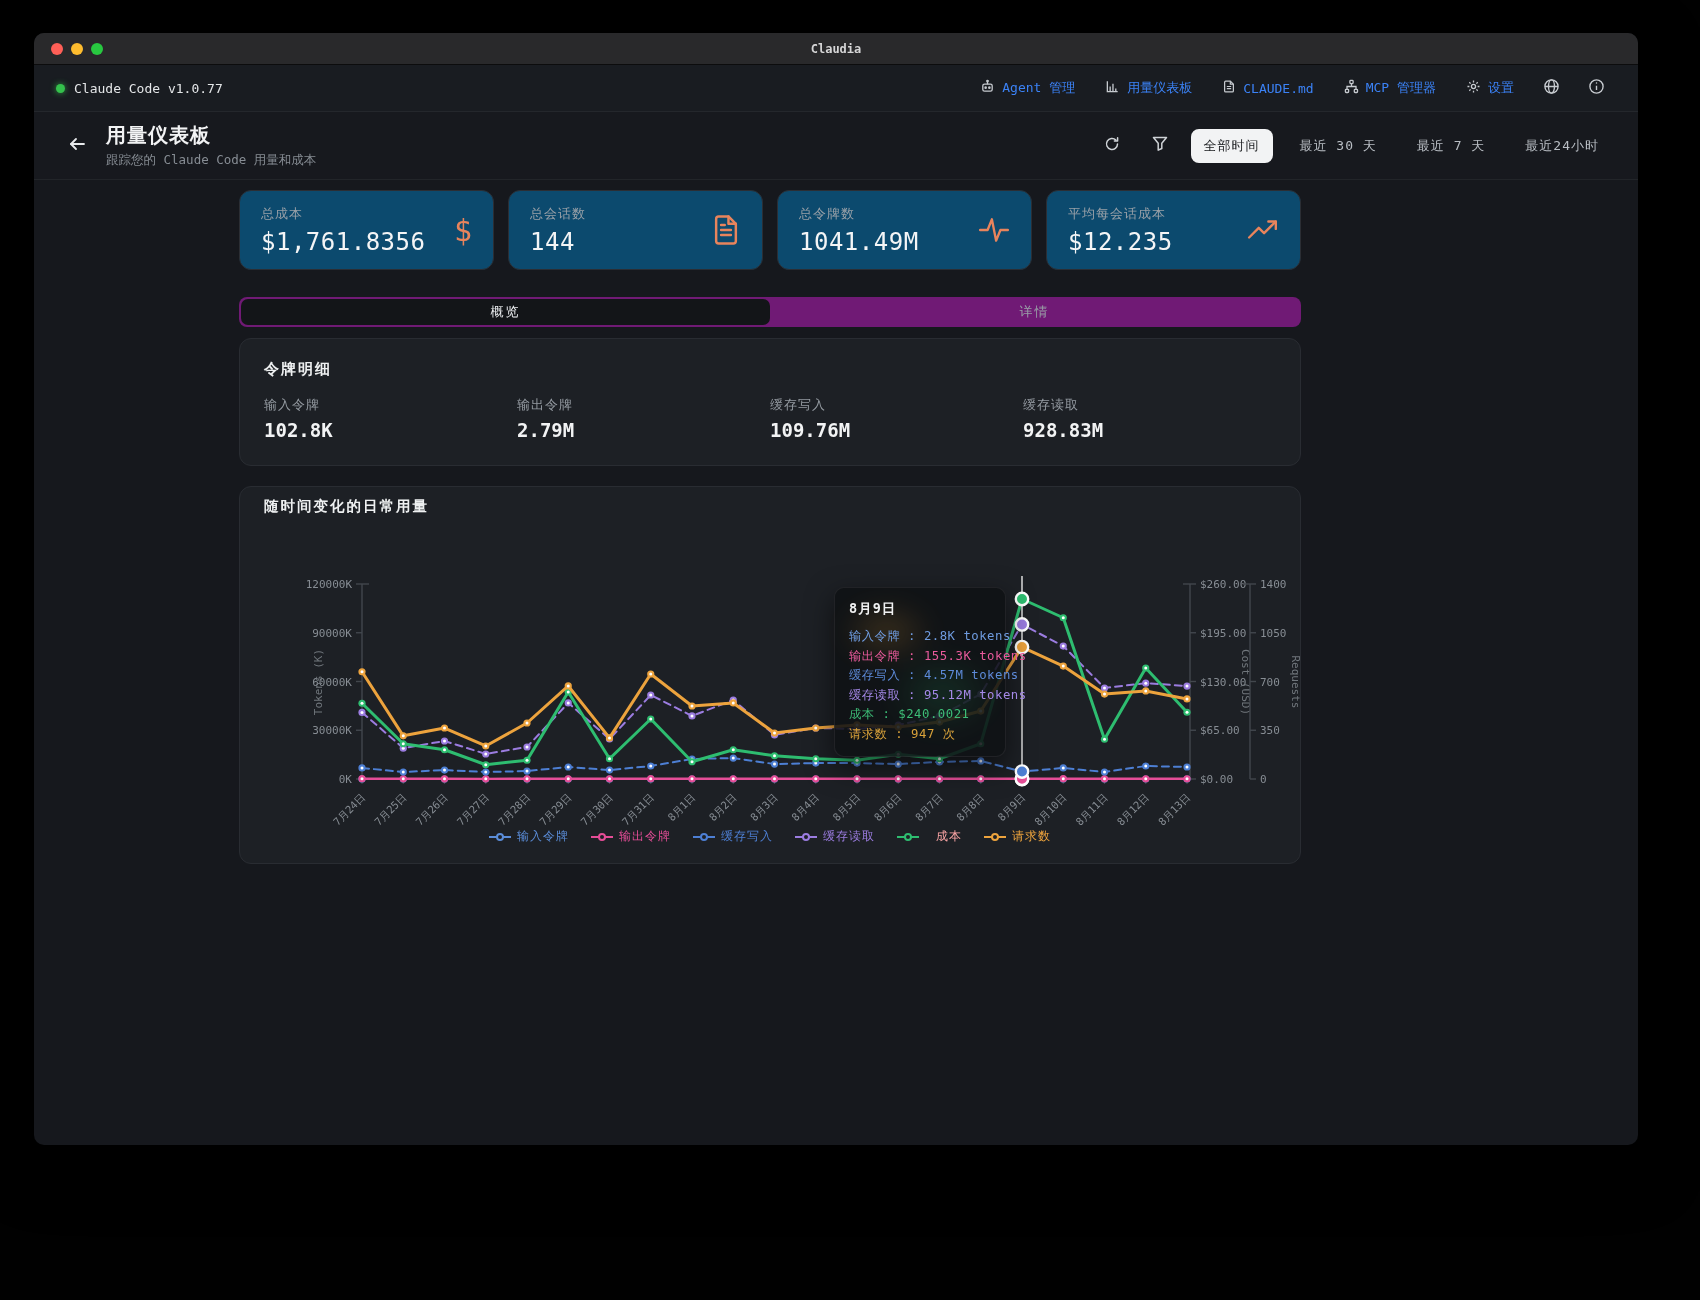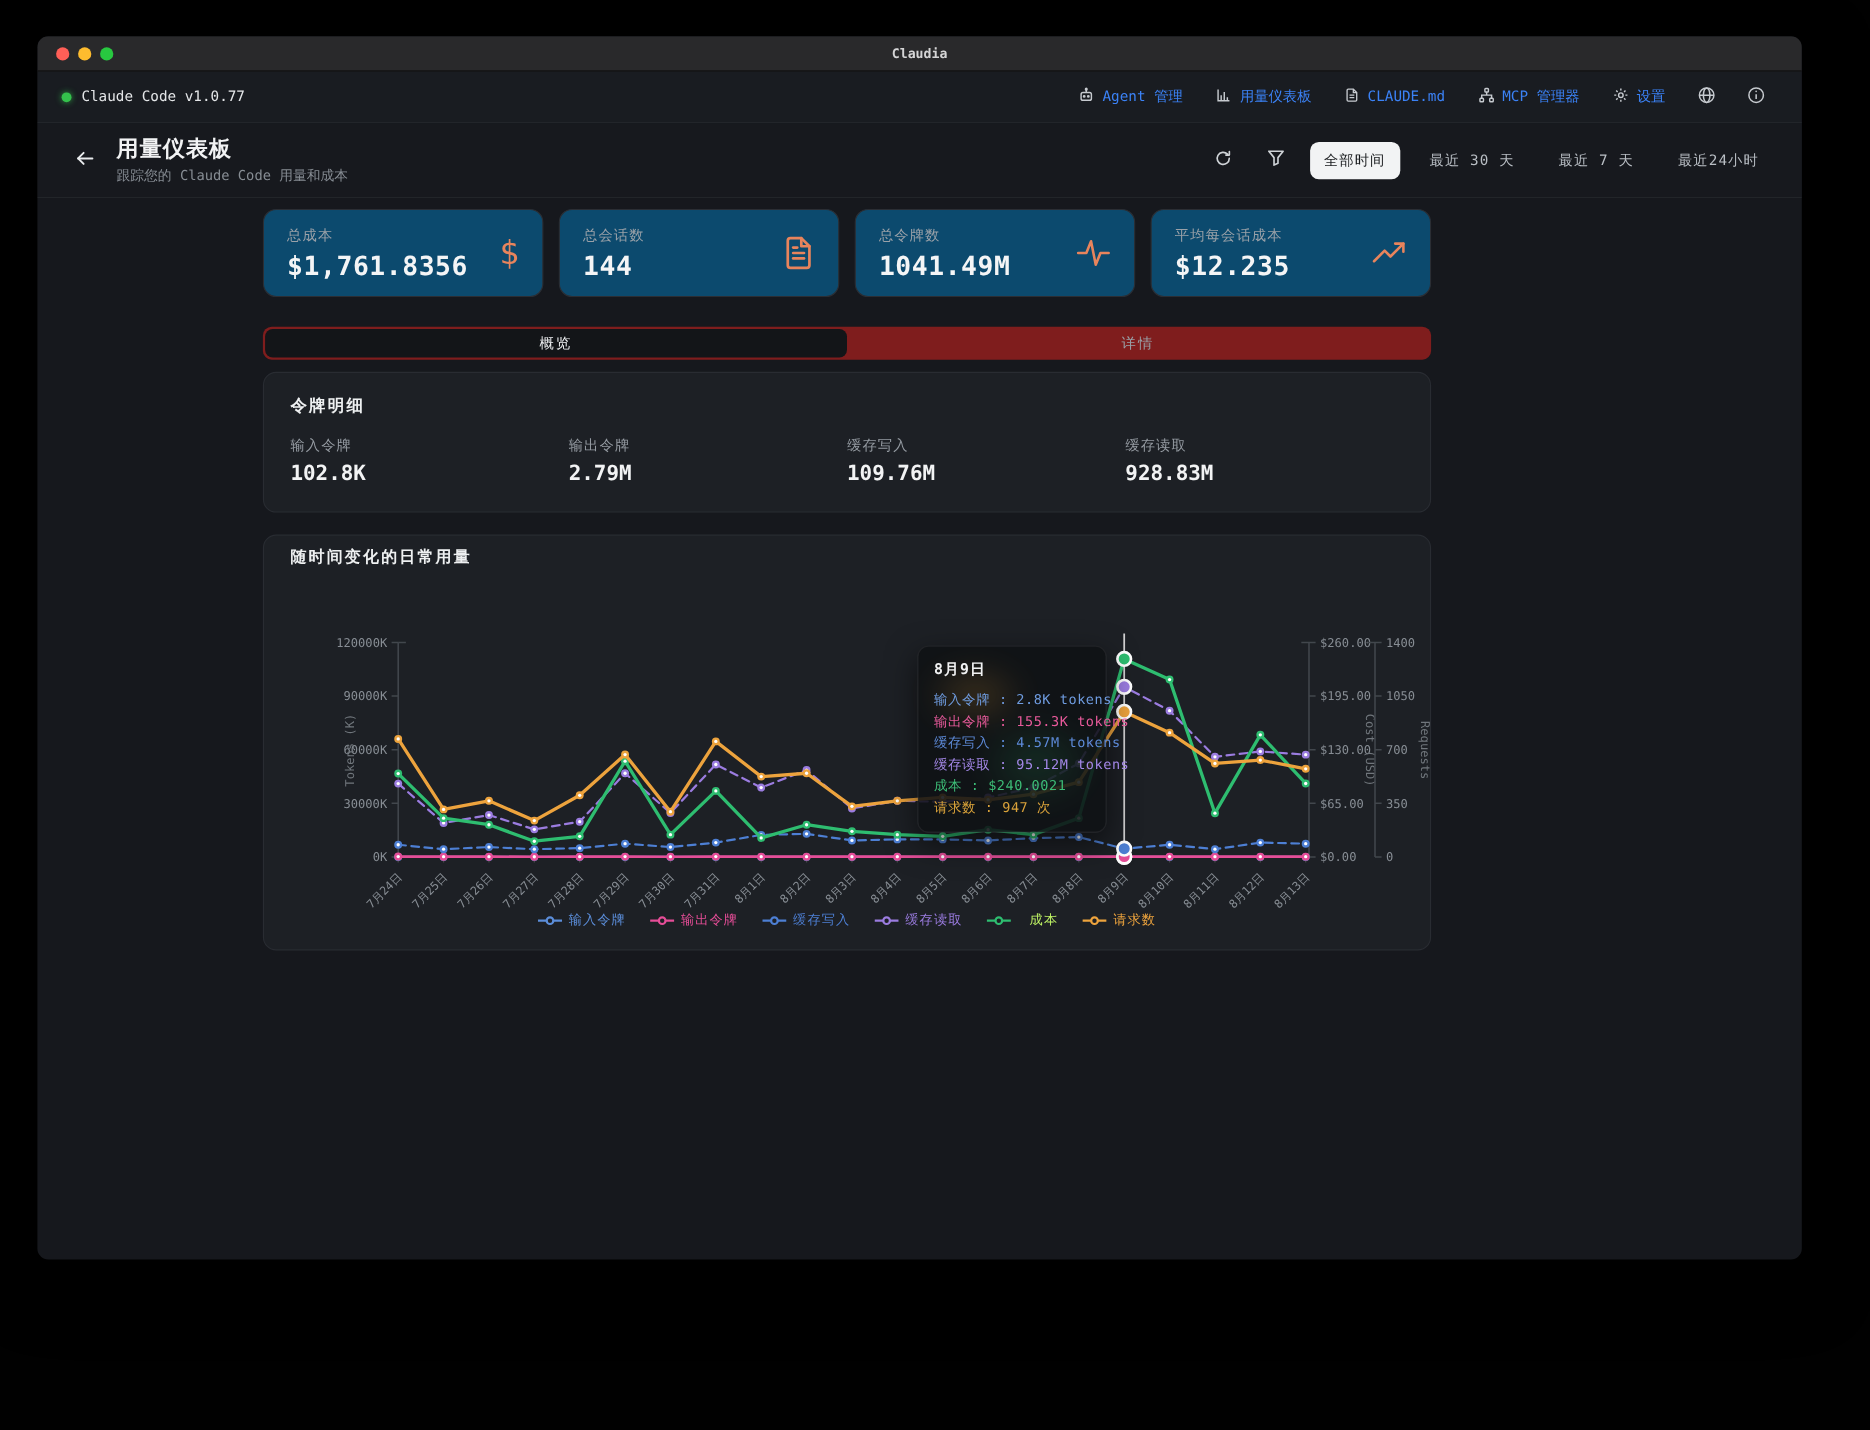--- a/index.html
+++ b/index.html
@@ -26,24 +26,24 @@
   .ptitle { font-size:20px; font-weight:bold; color:#f2f3f4; letter-spacing:1px; }
   .psub { font-size:12.5px; color:#878d94; margin-top:3px; }
   .controls { margin-left:auto; display:flex; align-items:center; gap:14px; }
   .pill { font-size:13px; color:#b9bec4; padding:8px 13px; border-radius:8px; cursor:pointer; white-space:nowrap; letter-spacing:1px;}
   .pill.active { background:#f2f3f4; color:#17191c; font-weight:normal; }
   
   .content { margin-left:205px; width:1062px; padding-top:10px; }
   .cards { display:flex; gap:14px; }
   .card { flex:1; height:80px; background:#0c4a6e; border:1px solid #2b2e34; border-radius:12px; padding:15px 21px; display:flex; align-items:center; justify-content:space-between; }
   .card .lbl { font-size:13px; color:#9aa1a8; letter-spacing:1px; }
-  .card .val { font-size:24px; font-weight:bold; color:#f4f5f6; margin-top:5px; letter-spacing:.5px; }
+  .card .val { font-size:24px; font-weight:normal; color:#f4f5f6; margin-top:5px; letter-spacing:.5px; }
   .card .cicon { color:#e8845c; font-size:30px; display:flex; align-items:center; }
   
-  .tabbar { margin-top:27px; height:30px; background:#7f1d1d; border-radius:8px; padding:2px; display:flex; }
+  .tabbar { margin-top:27px; height:30px; background:#701a75; border-radius:8px; padding:2px; display:flex; }
   .tab { flex:1; display:flex; align-items:center; justify-content:center; font-size:13px; color:#9aa1a8; border-radius:7px; cursor:pointer; letter-spacing:2px; }
   .tab.active { background:#131518; color:#eceef0; }
   
   .panel { margin-top:11px; background:#1d2025; border:1px solid #292c32; border-radius:12px; }
   .tb { padding:21px 24px 24px; }
   .ptl { font-size:15px; font-weight:bold; color:#eef0f1; letter-spacing:2px; }
   .tb-grid { display:grid; grid-template-columns:repeat(4,1fr); margin-top:17px; }
   .tb-lbl { font-size:13px; color:#959ba2; letter-spacing:1px; }
   .tb-val { font-size:19px; font-weight:bold; color:#f2f3f4; margin-top:5px; }
   
@@ -621,21 +621,21 @@
             </svg>
       <span>缓存写入</span>
           </div>
           <div class="legend-item" style="color: rgb(155, 124, 224);">
             <svg width="22" height="10" viewBox="0 0 22 10">
         <line x1="0" y1="5" x2="22" y2="5" stroke="#9b7ce0" stroke-width="2"></line>
         <circle cx="11" cy="5" r="3" fill="#1d2025" stroke="#9b7ce0" stroke-width="2"></circle>
             </svg>
       <span>缓存读取</span>
           </div>
-          <div class="legend-item" style="color: #bef264; gap: 17px;">
+          <div class="legend-item" style="color: #fca5a5; gap: 17px;">
             <svg width="22" height="10" viewBox="0 0 22 10">
         <line x1="0" y1="5" x2="22" y2="5" stroke="#2ebd70" stroke-width="2"></line>
         <circle cx="11" cy="5" r="3" fill="#1d2025" stroke="#2ebd70" stroke-width="2"></circle>
             </svg>
       <span>成本</span>
           </div>
           <div class="legend-item" style="color: rgb(237, 163, 61);">
             <svg width="22" height="10" viewBox="0 0 22 10">
         <line x1="0" y1="5" x2="22" y2="5" stroke="#eda33d" stroke-width="2"></line>
         <circle cx="11" cy="5" r="3" fill="#1d2025" stroke="#eda33d" stroke-width="2"></circle>

